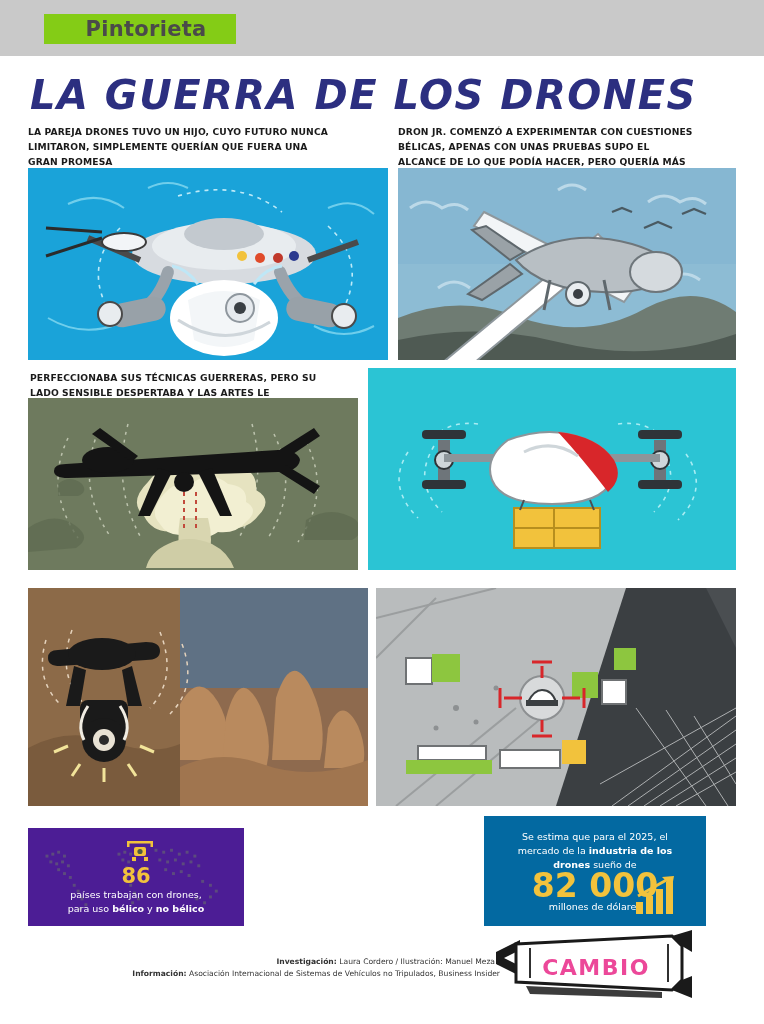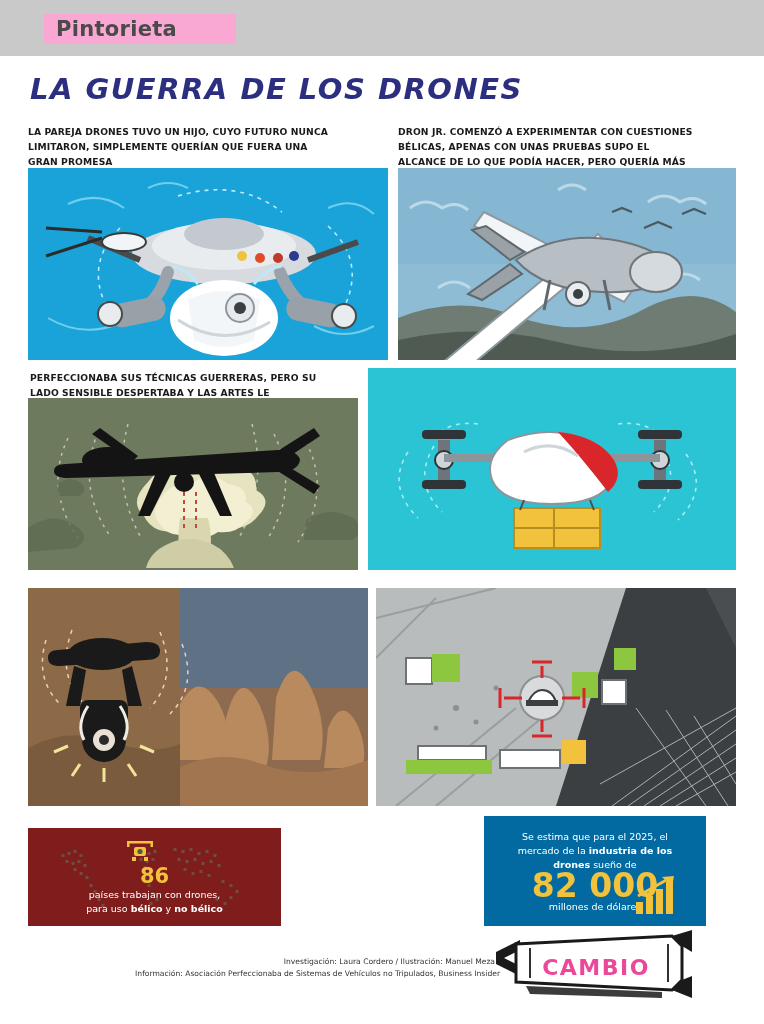--- a/index.html
+++ b/index.html
@@ -21,39 +21,40 @@
   .top-bar {
     position: absolute;
     left: 0; top: 0;
     width: 764px; height: 56px;
     background: #c9c9c9;
   }
   .section-tag {
     position: absolute;
     left: 44px; top: 14px;
     width: 192px; height: 30px;
-    background: #f9a8d4;
+    background: #84cc16;
     display: flex;
     align-items: center;
     padding-left: 12px;
+    justify-content: center;
   }
   .section-tag span {
     font-family: "DejaVu Sans", sans-serif;
     font-weight: bold;
     font-size: 21px;
     color: #4a4a4a;
     letter-spacing: 0.3px;
   }
   .headline {
     position: absolute;
     left: 30px; top: 72px;
     font-family: "DejaVu Sans", sans-serif;
     font-weight: bold;
     font-style: italic;
-    font-size: 29px;
+    font-size: 40px;
     letter-spacing: 1.5px;
     color: #2c2f80;
     text-transform: uppercase;
   }
 
   
   .caption {
     position: absolute;
     font-family: "DejaVu Sans", sans-serif;
     font-weight: bold;
@@ -81,21 +82,21 @@
   
   .p5 { left: 28px; top: 588px; width: 340px; height: 218px; background: #8c6a48; }
   
   .p6 { left: 376px; top: 588px; width: 360px; height: 218px; background: #b8b8b8; }
 
   
   .stat {
     position: absolute;
     overflow: hidden;
   }
-  .stat-1 { left: 28px; top: 828px; width: 253px; height: 98px; background: #7f1d1d; padding-left: 8px; }
+  .stat-1 { left: 28px; top: 828px; width: 216px; height: 98px; background: #4c1d95; padding-left: 8px; }
   .stat-2 { left: 256px; top: 840px; width: 222px; height: 86px; background: #d8262a; }
   .stat-3 { left: 484px; top: 816px; width: 222px; height: 110px; background: #0369a1; }
 
   .stat-text {
     position: absolute;
     left: 12px; right: 12px;
     text-align: center;
     font-family: "DejaVu Sans", sans-serif;
     font-size: 9.5px;
     line-height: 14px;
@@ -131,21 +132,21 @@
     position: absolute;
     right: 264px;
     top: 956px;
     width: 420px;
     text-align: right;
     font-family: "DejaVu Sans", sans-serif;
     font-size: 7.6px;
     line-height: 12px;
     color: #333;
   }
-  .credits b { font-weight: normal; }
+  .credits b { font-weight: bold; }
 
   
   .logo-wrap {
     position: absolute;
     left: 486px; top: 930px;
     width: 212px; height: 74px;
   }
   .logo-text {
     position: absolute;
     left: 0; top: 0;
@@ -570,21 +571,21 @@
       <path d="M4 20 L36 2" stroke="#f2c23c" stroke-width="3" fill="none"></path>
       <path d="M28 1 L40 0 L38 11 Z" fill="#f2c23c"></path>
     </svg>
   </div>
 
   <div class="credits">
     <div>
       <b>Investigación:</b><span> Laura Cordero / Ilustración: Manuel Meza /</span>
     </div>
     <div>
-      <b>Información:</b><span> Asociación Perfeccionaba de Sistemas de Vehículos no Tripulados, Business Insider</span>
+      <b>Información:</b><span> Asociación Internacional de Sistemas de Vehículos no Tripulados, Business Insider</span>
     </div>
   </div>
 
   <div class="logo-wrap">
     <svg width="212" height="74" viewBox="0 0 212 74">
       <path d="M10 22 L34 10 L34 20 L18 28 L34 36 L34 46 L10 34 Z" fill="#1a1a1a"></path>
       <path d="M30 14 L186 6 L196 16 L196 50 L186 60 L30 52 Z" fill="#ffffff" stroke="#1a1a1a" stroke-width="3"></path>
       <path d="M186 6 L206 0 L206 22 L196 16 Z" fill="#1a1a1a"></path>
       <path d="M186 60 L206 68 L206 46 L196 50 Z" fill="#1a1a1a"></path>
       <path d="M40 56 L176 62 L176 68 L44 64 Z" fill="#1a1a1a" opacity="0.85"></path>

